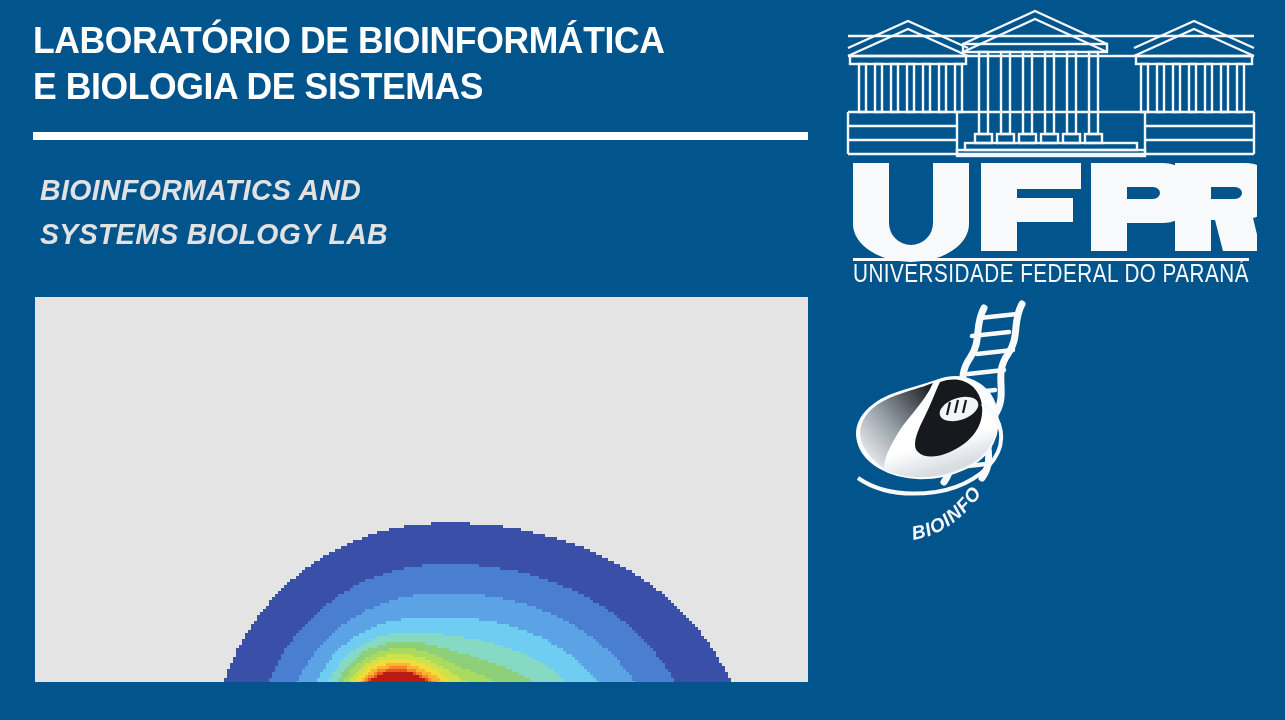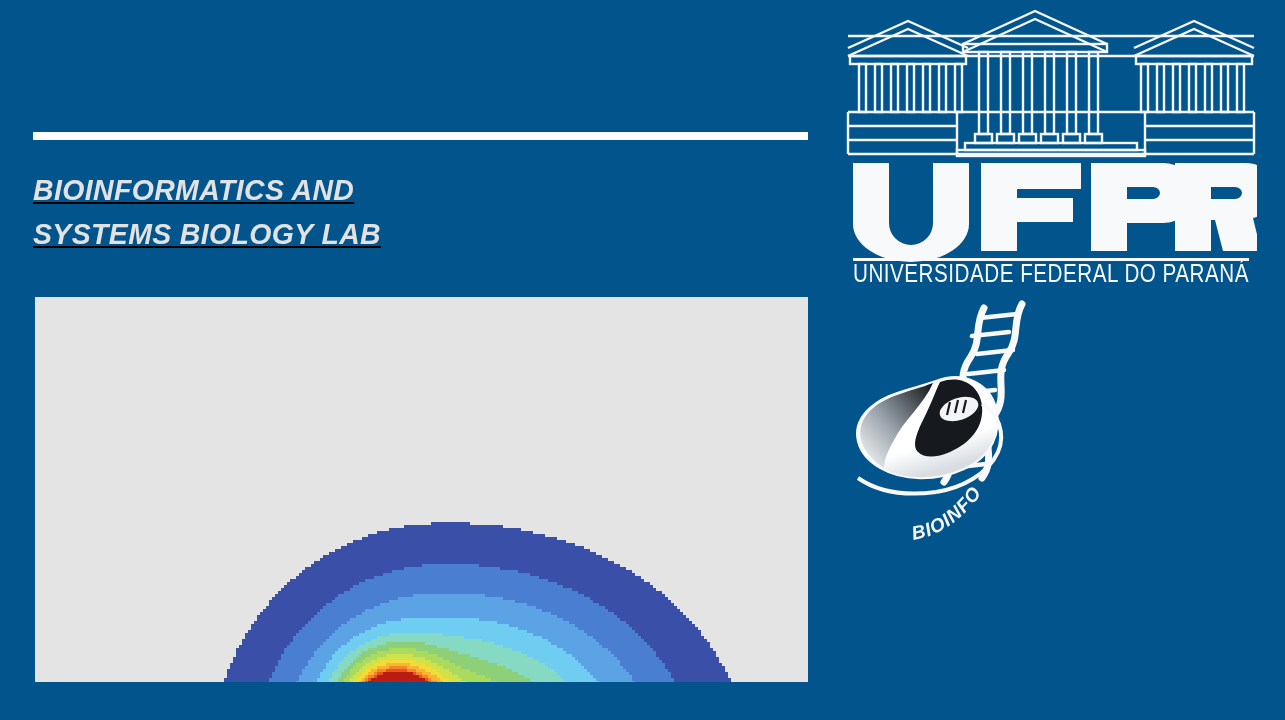--- a/index.html
+++ b/index.html
@@ -41,24 +41,23 @@
   #title-rule {
     position: absolute;
     left: 33px;
     top: 132px;
     width: 775px;
     height: 8px;
     background: #ffffff;
   }
   #subtitle-block {
     position: absolute;
-    left: 33px;
+    left: 40px;
     top: 168px;
     width: 790px;
-    text-decoration: underline;
   }
   .subtitle-line {
     font-family: "Liberation Sans", sans-serif;
     font-weight: bold;
     font-style: italic;
     font-size: 29px;
     line-height: 44px;
     letter-spacing: 0.4px;
     color: #e2e2e2;
     white-space: nowrap;
@@ -107,20 +106,24 @@
     width: 290px;
     height: 250px;
   }
   #sept-svg { display: block; width: 290px; height: 250px; }
 </style>
 </head>
 <body>
 
 <div id="stage">
 
+  <div id="title-block">
+    <div class="title-line">LABORATÓRIO DE BIOINFORMÁTICA</div>
+    <div class="title-line">E BIOLOGIA DE SISTEMAS</div>
+  </div>
 
   <div id="title-rule"></div>
 
   <div id="subtitle-block">
     <div class="subtitle-line">BIOINFORMATICS AND</div>
     <div class="subtitle-line">SYSTEMS BIOLOGY LAB</div>
   </div>
 
   <div id="plot-panel">
     <svg id="plot-svg" viewBox="0 0 773 385" preserveAspectRatio="none">

